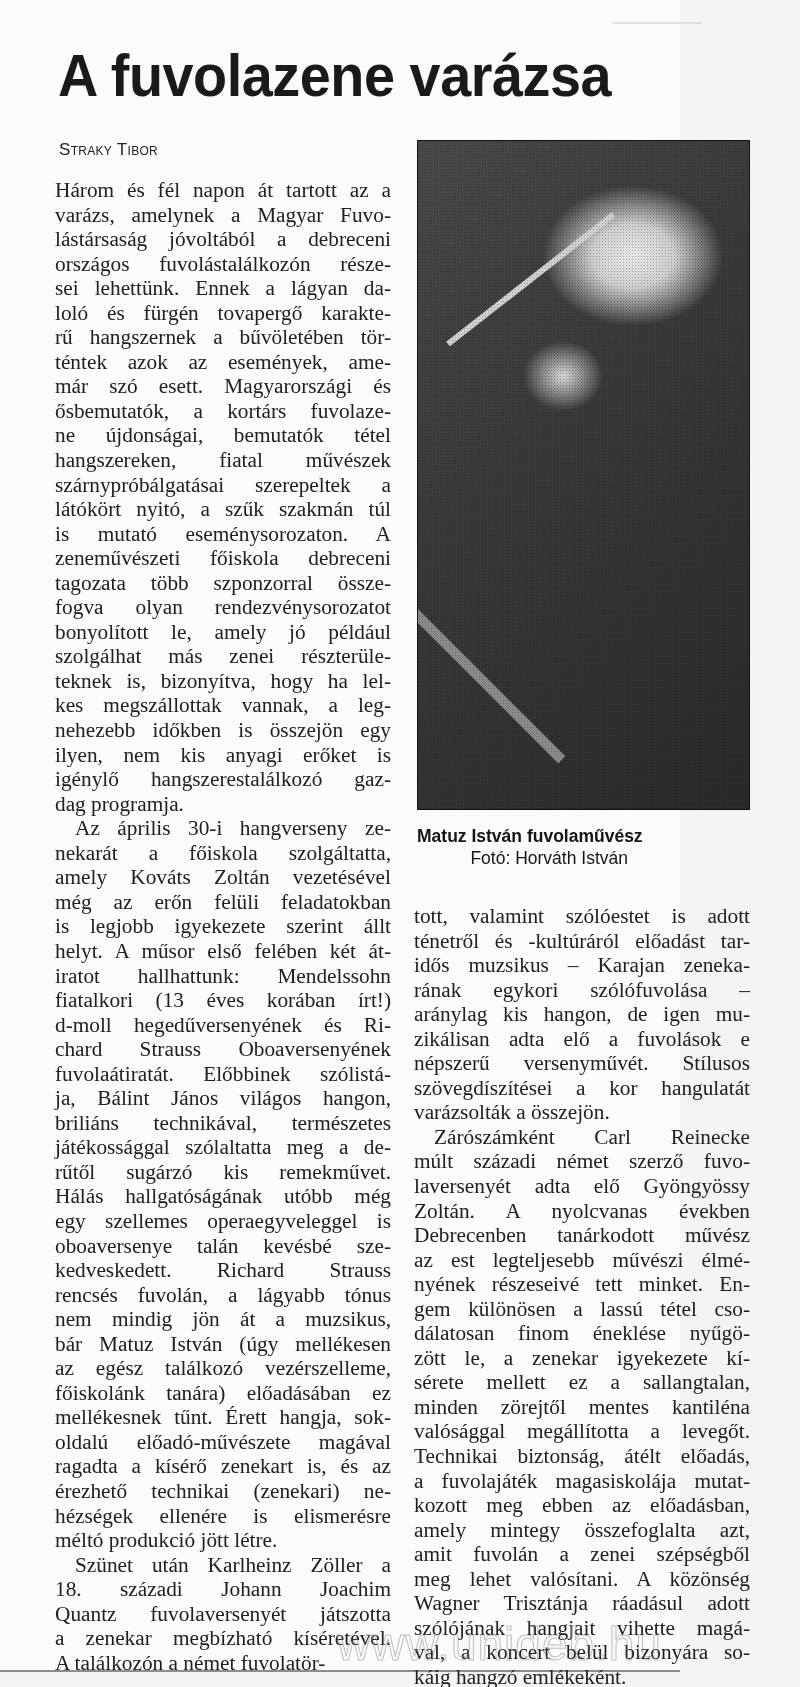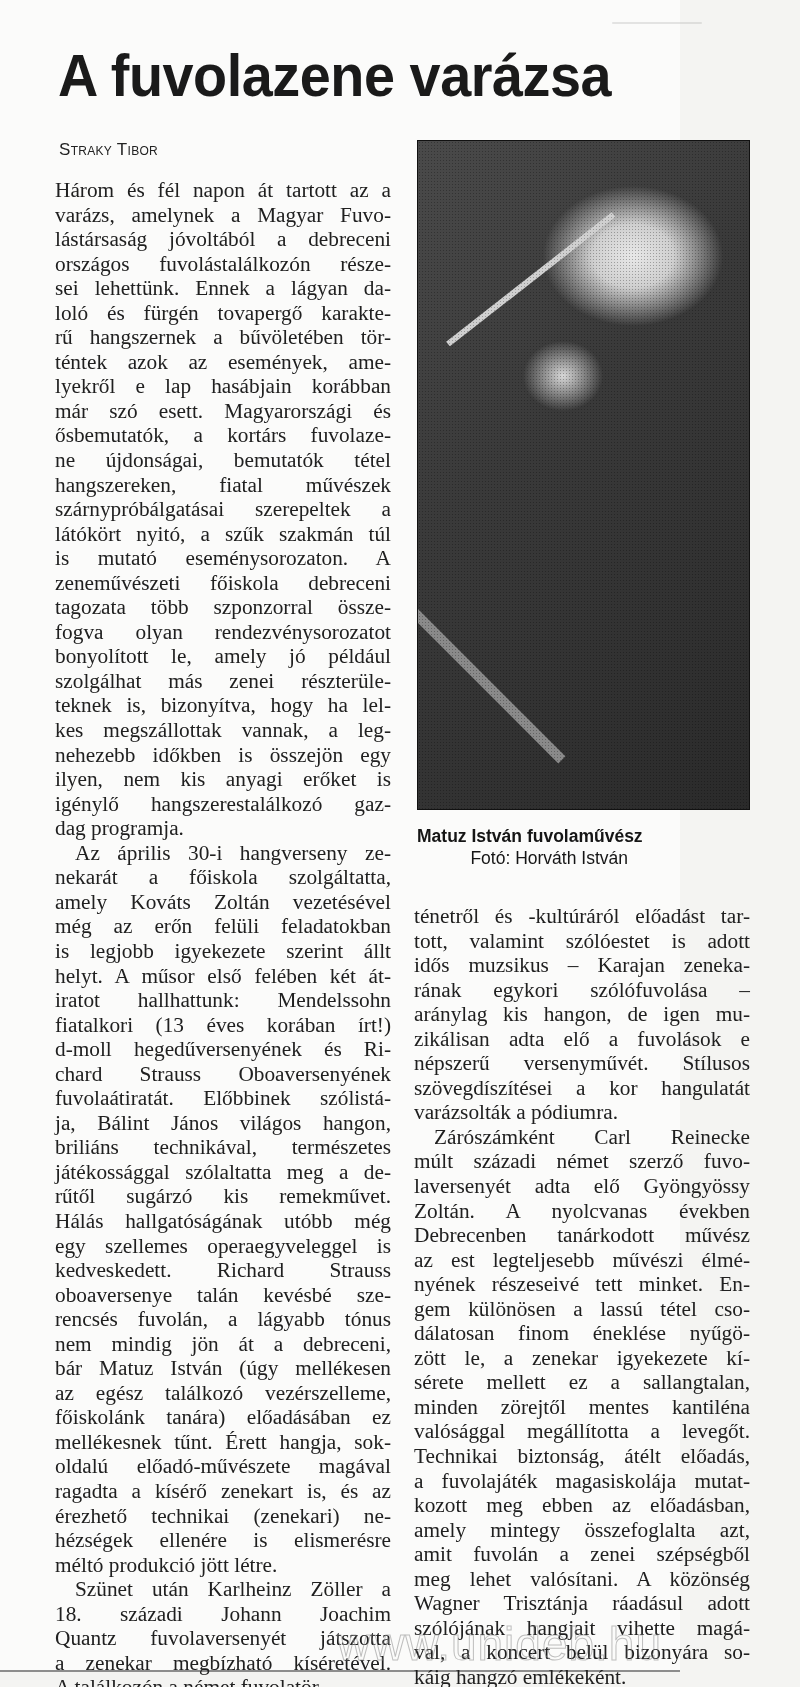--- a/index.html
+++ b/index.html
@@ -142,21 +142,20 @@
 
   <div class="col col-left" id="col-left">
       <span class="line">Három és fél napon át tartott az a</span>
       <span class="line">varázs, amelynek a Magyar Fuvo-</span>
       <span class="line">lástársaság jóvoltából a debreceni</span>
       <span class="line">országos fuvolástalálkozón része-</span>
       <span class="line">sei lehettünk. Ennek a lágyan da-</span>
       <span class="line">loló és fürgén tovapergő karakte-</span>
       <span class="line">rű hangszernek a bűvöletében tör-</span>
       <span class="line">téntek azok az események, ame-</span>
-      <span class="line">lyekről e lap hasábjain korábban</span>
       <span class="line">már szó esett. Magyarországi és</span>
       <span class="line">ősbemutatók, a kortárs fuvolaze-</span>
       <span class="line">ne újdonságai, bemutatók tétel</span>
       <span class="line">hangszereken, fiatal művészek</span>
       <span class="line">szárnypróbálgatásai szerepeltek a</span>
       <span class="line">látókört nyitó, a szűk szakmán túl</span>
       <span class="line">is mutató eseménysorozaton. A</span>
       <span class="line">zeneművészeti főiskola debreceni</span>
       <span class="line">tagozata több szponzorral össze-</span>
       <span class="line">fogva olyan rendezvénysorozatot</span>
@@ -178,24 +177,24 @@
       <span class="line">fiatalkori (13 éves korában írt!)</span>
       <span class="line">d-moll hegedűversenyének és Ri-</span>
       <span class="line">chard Strauss Oboaversenyének</span>
       <span class="line">fuvolaátiratát. Előbbinek szólistá-</span>
       <span class="line">ja, Bálint János világos hangon,</span>
       <span class="line">briliáns technikával, természetes</span>
       <span class="line">játékossággal szólaltatta meg a de-</span>
       <span class="line">rűtől sugárzó kis remekművet.</span>
       <span class="line">Hálás hallgatóságának utóbb még</span>
       <span class="line">egy szellemes operaegyveleggel is</span>
+      <span class="line">oboaversenye talán kevésbé sze-</span>
       <span class="line">kedveskedett. Richard Strauss</span>
-      <span class="line">oboaversenye talán kevésbé sze-</span>
       <span class="line">rencsés fuvolán, a lágyabb tónus</span>
-      <span class="line">nem mindig jön át a debreceni,</span>
+      <span class="line">nem mindig jön át a muzsikus,</span>
       <span class="line">bár Matuz István (úgy mellékesen</span>
       <span class="line">az egész találkozó vezérszelleme,</span>
       <span class="line">főiskolánk tanára) előadásában ez</span>
       <span class="line">mellékesnek tűnt. Érett hangja, sok-</span>
       <span class="line">oldalú előadó-művészete magával</span>
       <span class="line">ragadta a kísérő zenekart is, és az</span>
       <span class="line">érezhető technikai (zenekari) ne-</span>
       <span class="line">hézségek ellenére is elismerésre</span>
       <span class="line last">méltó produkció jött létre.</span>
       <span class="line indent">Szünet után Karlheinz Zöller a</span>
@@ -207,29 +206,29 @@
 
   <div class="photo" title="Flautist playing a flute in front of a music stand">
     <div class="photo-stand"></div>
     <div class="photo-flute"></div>
     <div class="photo-dither"></div>
   </div>
   <div class="caption-title">Matuz István fuvolaművész</div>
   <div class="caption-credit">Fotó: Horváth István</div>
 
   <div class="col col-right" id="col-right">
+      <span class="line">tott, valamint szólóestet is adott</span>
       <span class="line">ténetről és -kultúráról előadást tar-</span>
-      <span class="line">tott, valamint szólóestet is adott</span>
       <span class="line">idős muzsikus – Karajan zeneka-</span>
       <span class="line">rának egykori szólófuvolása –</span>
       <span class="line">aránylag kis hangon, de igen mu-</span>
       <span class="line">zikálisan adta elő a fuvolások e</span>
       <span class="line">népszerű versenyművét. Stílusos</span>
       <span class="line">szövegdíszítései a kor hangulatát</span>
-      <span class="line last">varázsolták a pódiumra.</span>
+      <span class="line last">varázsolták a összejön.</span>
       <span class="line indent">Zárószámként Carl Reinecke</span>
       <span class="line">múlt századi német szerző fuvo-</span>
       <span class="line">laversenyét adta elő Gyöngyössy</span>
       <span class="line">Zoltán. A nyolcvanas években</span>
       <span class="line">Debrecenben tanárkodott művész</span>
       <span class="line">az est legteljesebb művészi élmé-</span>
       <span class="line">nyének részeseivé tett minket. En-</span>
       <span class="line">gem különösen a lassú tétel cso-</span>
       <span class="line">dálatosan finom éneklése nyűgö-</span>
       <span class="line">zött le, a zenekar igyekezete kí-</span>

